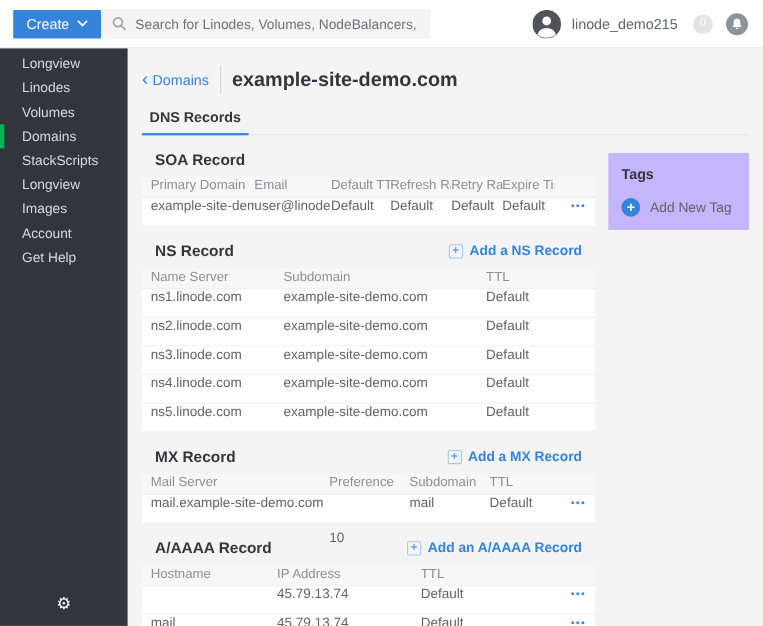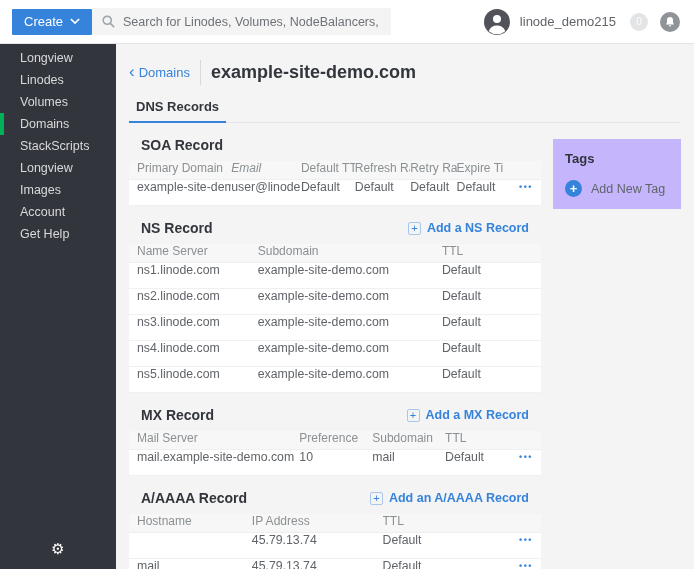--- a/index.html
+++ b/index.html
@@ -140,21 +140,21 @@
       <div class="columns">
         <div class="main-col">
 
           <section>
             <div class="section-head">
               <h2 class="section-title">SOA Record</h2>
             </div>
             <div class="dtable">
                 <div class="trow thead">
                   <div class="tcell" style="width: 23.8%;">Primary Domain</div>
-                  <div class="tcell" style="width: 17.6%; font-style: italic;">Email</div>
+                  <div class="tcell" style="width: 17.6%;">Email</div>
                   <div class="tcell" style="width: 13.6%;">Default TTL</div>
                   <div class="tcell" style="width: 14%;">Refresh Rate</div>
                   <div class="tcell" style="width: 11.7%;">Retry Rate</div>
                   <div class="tcell" style="width: 12%;">Expire Time</div>
                   <div class="tmenu"></div>
                 </div>
                 <div class="trow">
                   <div class="tcell" style="width: 23.8%;">example-site-demo.com</div>
                   <div class="tcell" style="width: 17.6%;">user@linode.com</div>
                   <div class="tcell" style="width: 13.6%;">Default</div>
@@ -221,21 +221,21 @@
             <div class="dtable">
                 <div class="trow thead">
                   <div class="tcell" style="width: 41%;">Mail Server</div>
                   <div class="tcell" style="width: 18.4%;">Preference</div>
                   <div class="tcell" style="width: 18.4%;">Subdomain</div>
                   <div class="tcell" style="width: 14%;">TTL</div>
                   <div class="tmenu"></div>
                 </div>
                 <div class="trow">
                   <div class="tcell" style="width: 41%;">mail.example-site-demo.com</div>
-                  <div class="tcell" style="width: 18.4%;">10</div>
+                  <div class="tcell" style="width: 18.4%; margin-top: 32px;">10</div>
                   <div class="tcell" style="width: 18.4%;">mail</div>
                   <div class="tcell" style="width: 14%;">Default</div>
                   <div class="tmenu">
                     <button class="dots">•••</button>
                   </div>
                 </div>
               </div>
           </section>
 
           <section>

